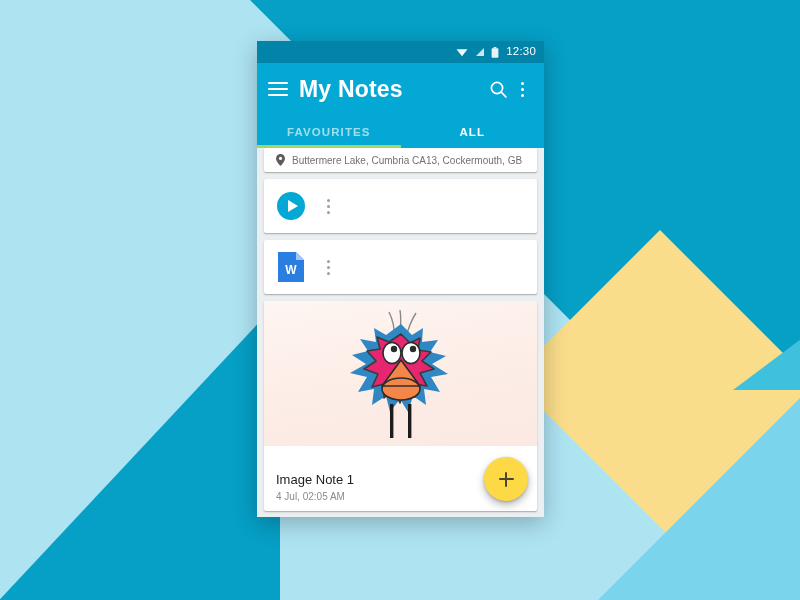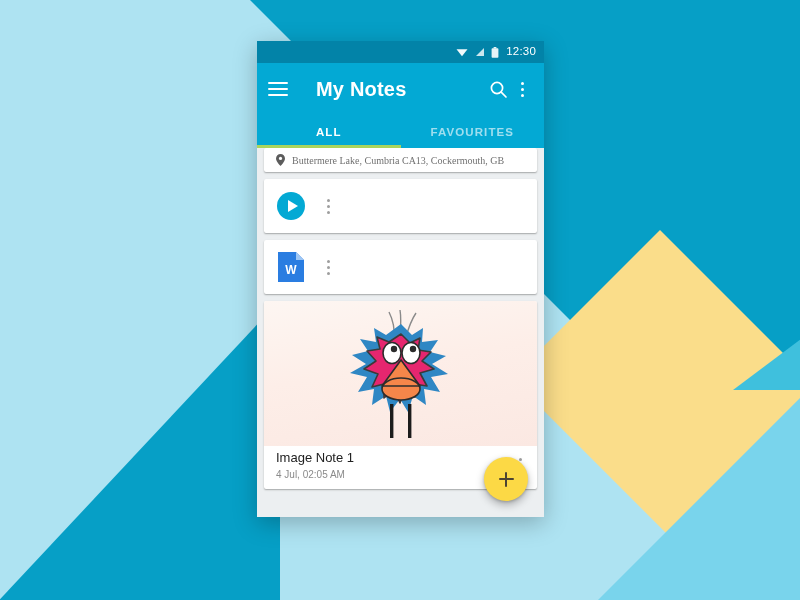--- a/index.html
+++ b/index.html
@@ -114,23 +114,23 @@
     display: flex; flex-direction: column;
     justify-content: center; gap: 4px;
     cursor: pointer;
   }
   #menu-button span {
     display: block; height: 2px; width: 20px;
     background: #fff; border-radius: 1px;
   }
   #app-title {
     color: #fff;
-    font-size: 20px;
+    font-size: 23px;
     font-weight: bold;
-    margin-left: 22px;
+    margin-left: 5px;
     flex: 1;
     letter-spacing: .2px;
   }
   #search-button { width: 26px; height: 26px; cursor: pointer; display:flex; align-items:center; justify-content:center; }
   #overflow-button {
     width: 22px; height: 26px; cursor: pointer;
     display: flex; flex-direction: column; align-items: center;
     justify-content: center; gap: 3px;
   }
   #overflow-button i {
@@ -188,21 +188,20 @@
     display: flex;
     align-items: center;
     padding: 0 12px;
     overflow: hidden;
   }
   #location-text {
     font-size: 10px;
     color: #707070;
     margin-left: 7px;
     white-space: nowrap;
-    font-family: Liberation Serif, serif;
   }
 
   .note-row {
     display: flex;
     align-items: center;
     padding: 10px 8px 10px 12px;
     min-height: 54px;
   }
   .note-thumb {
     width: 30px; height: 30px;
@@ -236,21 +235,21 @@
   .kebab i { width: 3px; height: 3px; border-radius: 50%; background: #9e9e9e; display: block; }
 
   
   #card-image .img-wrap {
     height: 145px;
     background: linear-gradient(170deg,#fdf6f2 0%,#fdeee8 45%,#fbe8e2 100%);
     border-radius: 2px 2px 0 0;
     display: flex; align-items: center; justify-content: center;
     overflow: hidden;
   }
-  #card-image .note-row { padding-top: 4px; padding-bottom: 9px; min-height: 0; }
+  #card-image .note-row { padding-top: 26px; padding-bottom: 9px; min-height: 0; }
 
   
   #fab {
     position: absolute;
     right: 16px;
     bottom: 16px;
     width: 44px; height: 44px;
     border-radius: 50%;
     background: #fcd945;
     box-shadow: 0 4px 8px rgba(0,0,0,.28), 0 1px 3px rgba(0,0,0,.2);
@@ -306,22 +305,22 @@
         </svg>
       </div>
       <div id="overflow-button">
         <i></i>
           <i></i>
           <i></i>
       </div>
     </div>
 
     <div id="tab-bar">
+      <div class="tab inactive">FAVOURITES</div>
       <div class="tab active">ALL</div>
-      <div class="tab inactive">FAVOURITES</div>
       <div id="tab-indicator"></div>
     </div>
 
     <div id="note-list">
 
       <div class="card" id="card-location">
         <svg width="9" height="12" viewBox="0 0 9 12">
           <path d="M4.5 0 C2 0 0 2 0 4.5 C0 7.6 4.5 12 4.5 12 C4.5 12 9 7.6 9 4.5 C9 2 7 0 4.5 0 Z" fill="#5c5c5c"></path>
           <circle cx="4.5" cy="4.4" r="1.6" fill="#ffffff"></circle>
         </svg>

